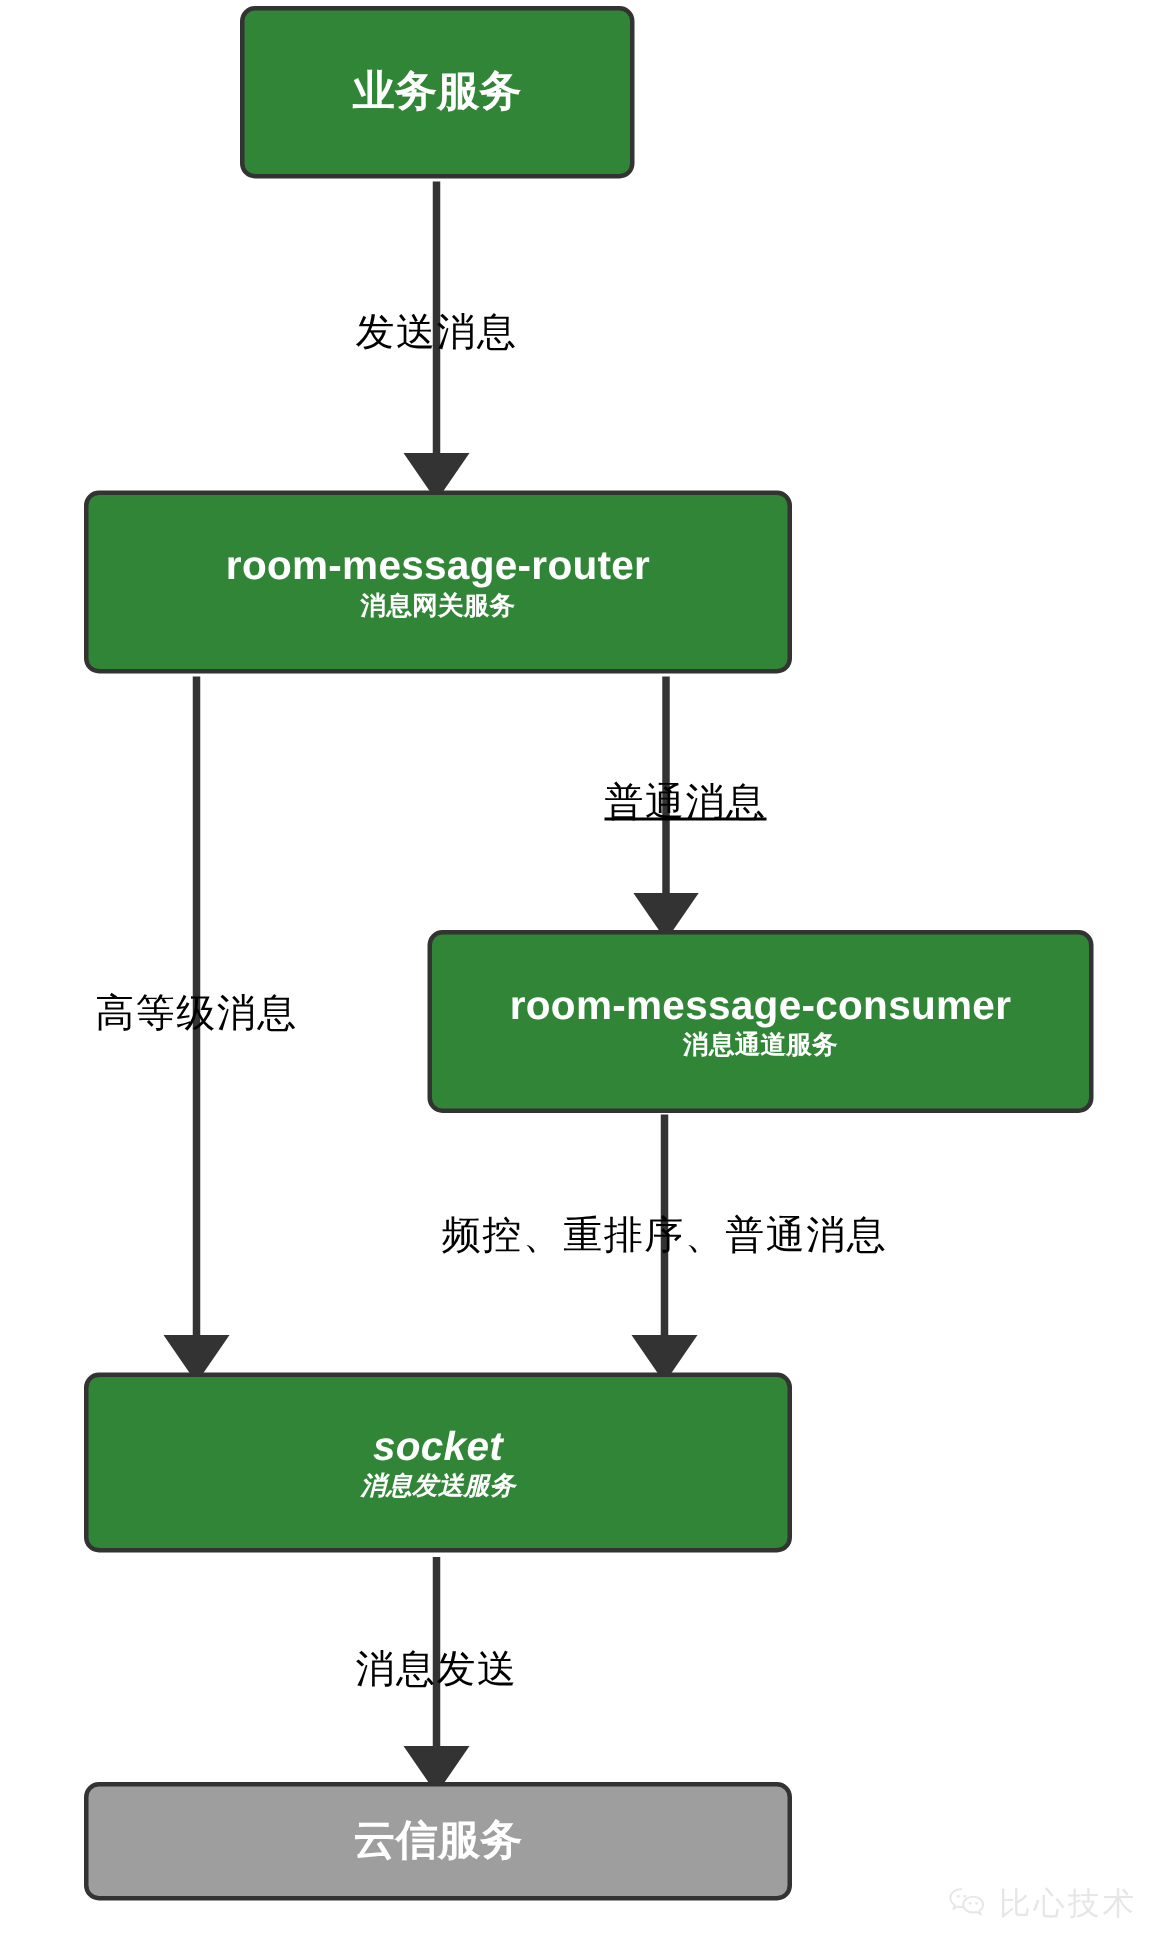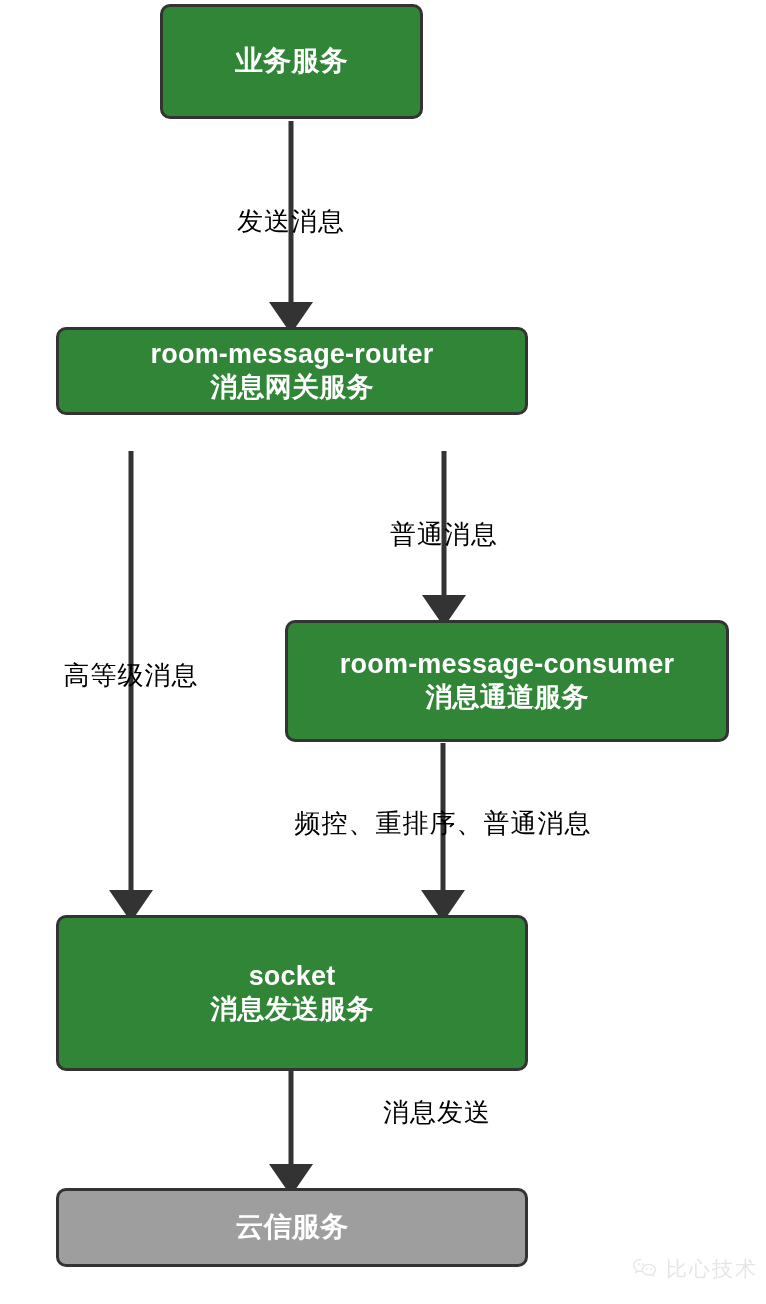--- a/index.html
+++ b/index.html
@@ -37,21 +37,21 @@
     text-align: left;
     line-height: 1.22;
     letter-spacing: 0.2px;
   }
   .node .line-en {
     font-size: 27px;
     font-weight: 700;
     white-space: nowrap;
   }
   .node .line-cn {
-    font-size: 27px;
+    font-size: 17px;
     font-weight: 700;
     white-space: nowrap;
   }
   .node.green { background: #318536; }
   .node.gray  { background: #9e9e9e; }
 
   .node.single .line-cn { font-size: 28px; }
 
   .edge-label {
     position: absolute;
@@ -98,56 +98,56 @@
 
     <line x1="443" y1="743" x2="443" y2="906" stroke="#333333" stroke-width="5" marker-end="url(#arrowhead)"></line>
 
     <line x1="291" y1="1038" x2="291" y2="1180" stroke="#333333" stroke-width="5" marker-end="url(#arrowhead)"></line>
   </svg>
 
   <div class="node green single" style="left:160px; top:4px; width:263px; height:115px;">
     <span class="line-cn">业务服务</span>
   </div>
 
-  <div class="node green" style="left:56px; top:327px; width:472px; height:88px;">
+  <div class="node green" style="left:56px; top:327px; width:472px; height:122px;">
     <span class="line-en">room-message-router</span>
     <span class="line-cn">消息网关服务</span>
   </div>
 
   <div class="node green" style="left:285px; top:620px; width:444px; height:122px;">
     <span class="line-en">room-message-consumer</span>
     <span class="line-cn">消息通道服务</span>
   </div>
 
-  <div class="node green" style="left:56px; top:915px; width:472px; height:156px;">
+  <div class="node green" style="left:56px; top:915px; width:472px; height:120px;font-style:italic;">
     <span class="line-en">socket</span>
     <span class="line-cn">消息发送服务</span>
   </div>
 
   <div class="node gray single" style="left:56px; top:1188px; width:472px; height:79px;">
     <span class="line-cn">云信服务</span>
   </div>
 
   <div class="edge-label" style="left:91px; top:204px; width:400px;">
     <span>发送消息</span>
   </div>
 
-  <div class="edge-label" style="left:244px; top:517px; width:400px;">
+  <div class="edge-label" style="left:257px; top:517px; width:400px;text-decoration:underline;">
     <span>普通消息</span>
   </div>
 
   <div class="edge-label" style="left:-69px; top:658px; width:400px;">
     <span>高等级消息</span>
   </div>
 
   <div class="edge-label" style="left:143px; top:806px; width:600px;">
     <span>频控、重排序、普通消息</span>
   </div>
 
-  <div class="edge-label" style="left:91px; top:1095px; width:400px;text-align:right;">
+  <div class="edge-label" style="left:91px; top:1095px; width:400px;">
     <span>消息发送</span>
   </div>
 
   <div id="watermark" style="left:632px; top:1255px;">
     <svg class="wm-icon" width="26" height="22" viewBox="0 0 26 22" xmlns="http://www.w3.org/2000/svg">
       <g fill="none" stroke="#d2d2d2" stroke-width="1.3">
         <path d="M9.2 1.3C5 1.3 1.6 4 1.6 7.3c0 1.9 1.1 3.6 2.9 4.7L3.8 14.4l2.7-1.4c0.8 0.2 1.7 0.4 2.7 0.4 0.3 0 0.6 0 0.9 0"></path>
         <path d="M16.8 6.4c-3.7 0-6.7 2.4-6.7 5.3s3 5.3 6.7 5.3c0.8 0 1.6-0.1 2.3-0.3l2.5 1.3-0.7-2.2c1.5-1 2.5-2.5 2.5-4.1 0-2.9-3-5.3-6.6-5.3z"></path>
       </g>
       <circle cx="6.8" cy="6.2" r="0.95" fill="#d2d2d2"></circle>

